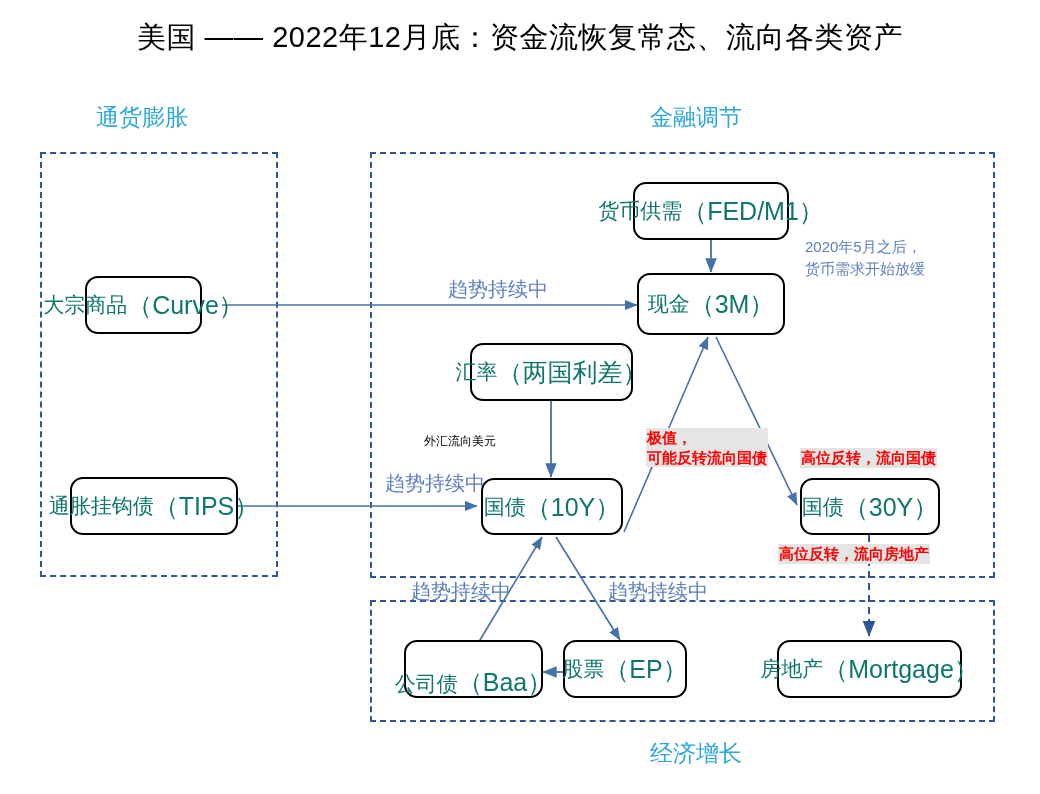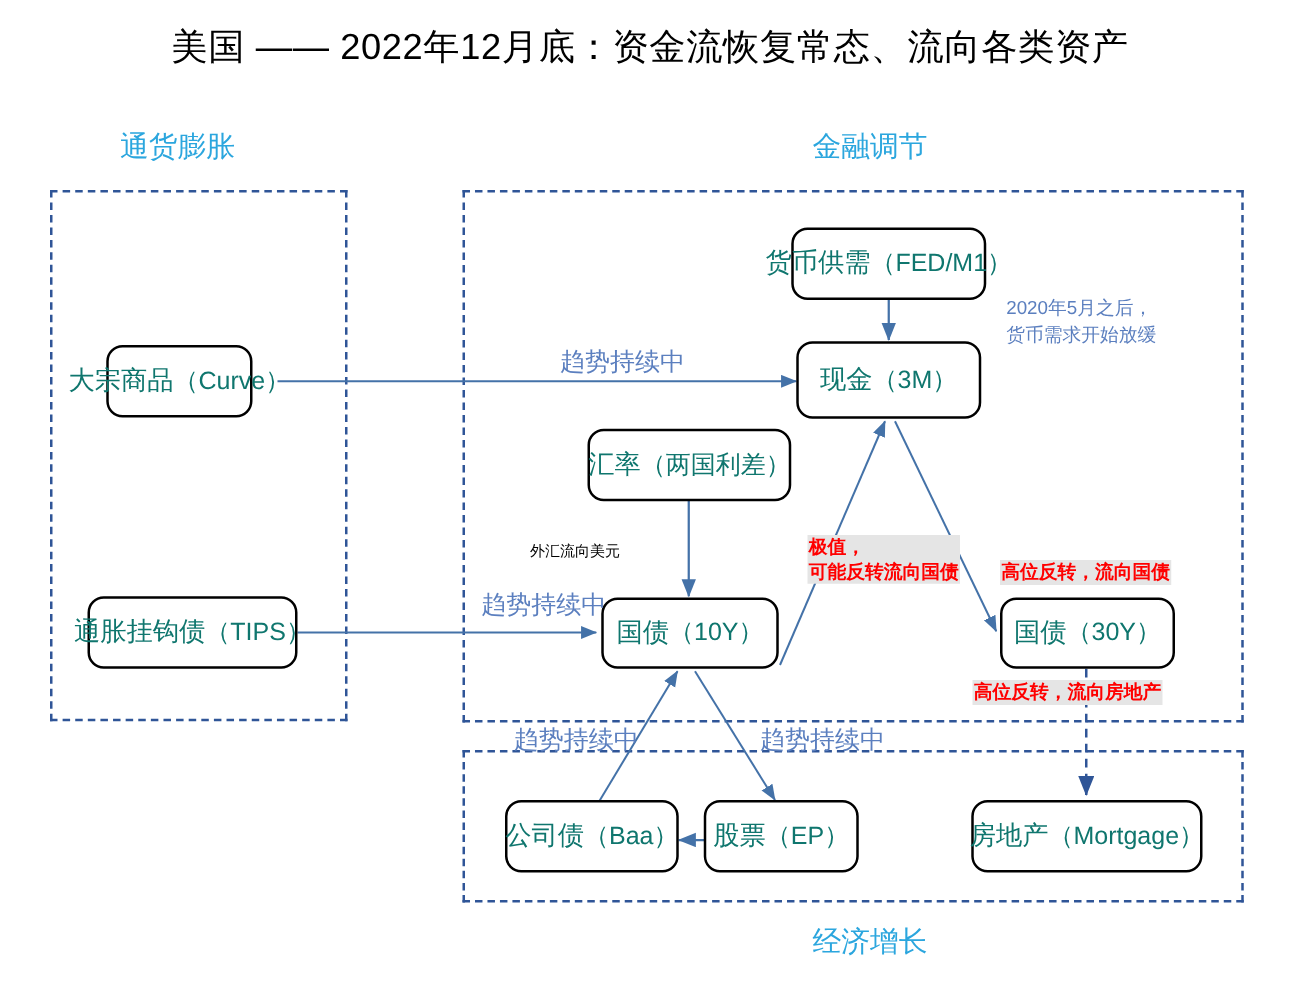--- a/index.html
+++ b/index.html
@@ -60,21 +60,21 @@
     background: #ffffff;
     display: flex;
     align-items: center;
     justify-content: center;
     line-height: 1.12;
     color: #0f766e;
     font-size: 21px;
     white-space: nowrap;
     z-index: 5;
   }
-  .node .l2 { font-size: 20px; }
+  .node .l2 { font-size: 25px; }
 
   
   .edge-label {
     position: absolute;
     font-size: 20px;
     color: #5B7FBF;
     white-space: nowrap;
     z-index: 6;
   }
   .note-blue {
@@ -187,21 +187,21 @@
   <div class="node" style="left:481px; top:478px; width:142px; height:57px;">
     <span>国债</span>
     <span class="l2">（10Y）</span>
   </div>
 
   <div class="node" style="left:800px; top:478px; width:140px; height:57px;">
     <span>国债</span>
     <span class="l2">（30Y）</span>
   </div>
 
-  <div class="node" style="left:404px; top:640px; width:139px; height:58px;">
+  <div class="node" style="left:404px; top:640px; width:139px; height:58px;align-items:flex-end;">
     <span>公司债</span>
     <span class="l2">（Baa）</span>
   </div>
 
   <div class="node" style="left:563px; top:640px; width:124px; height:58px;">
     <span>股票</span>
     <span class="l2">（EP）</span>
   </div>
 
   <div class="node" style="left:777px; top:640px; width:185px; height:58px;">

